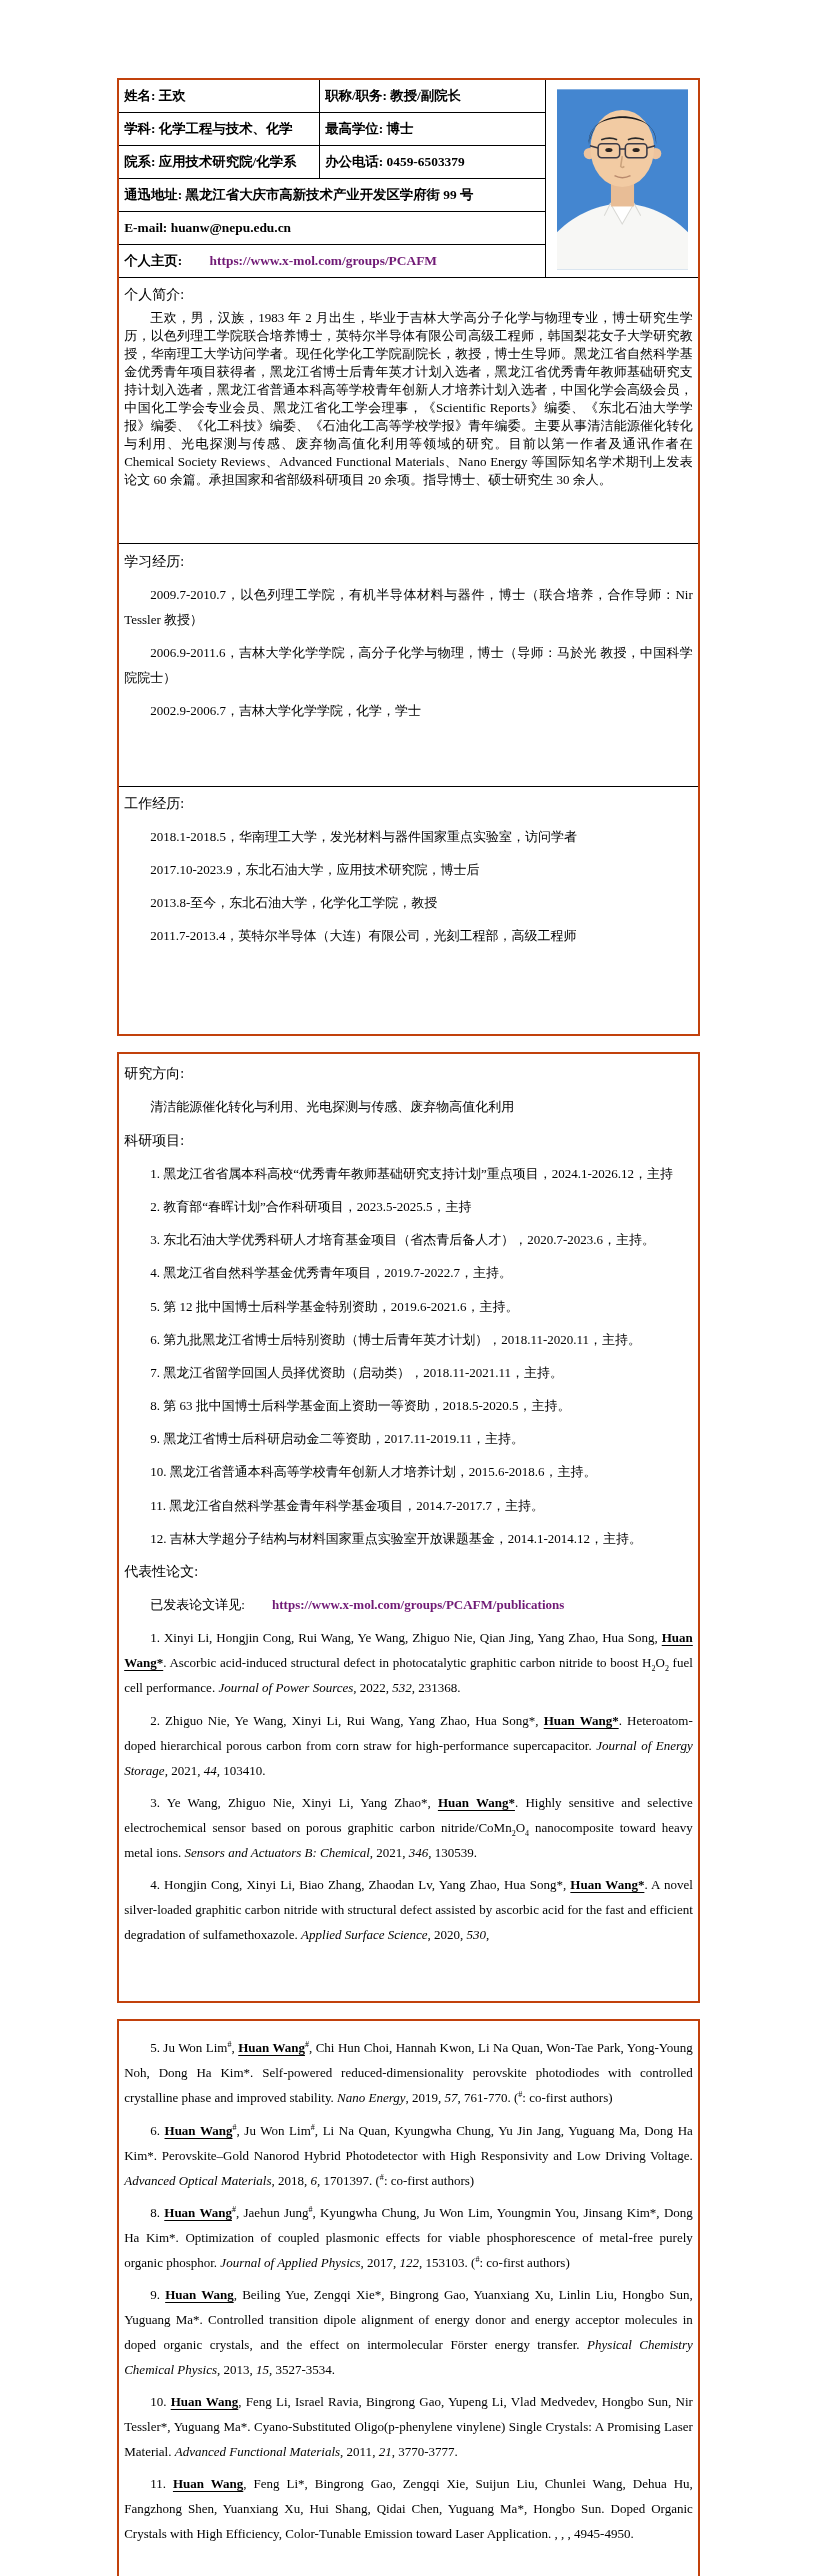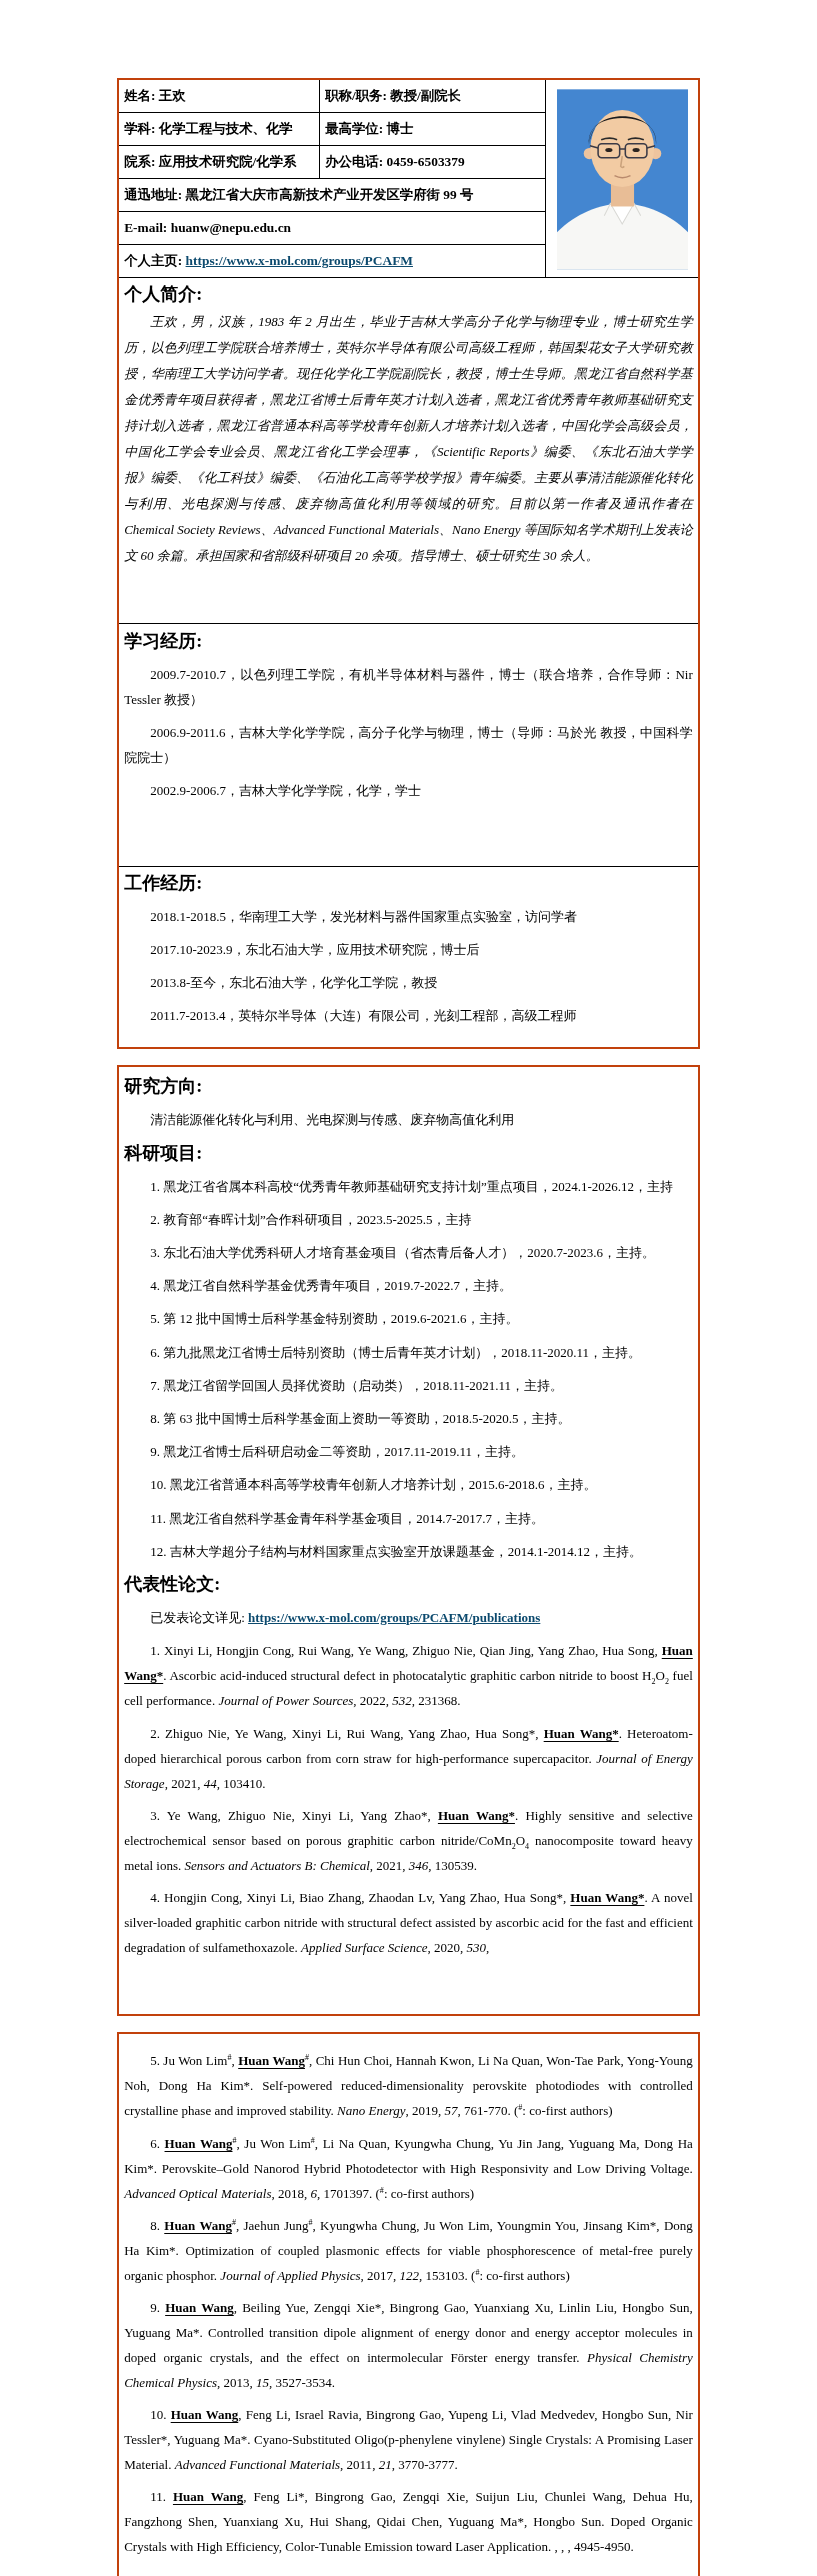--- a/index.html
+++ b/index.html
@@ -21,28 +21,28 @@
     display:flex;align-items:center;box-sizing:border-box;
     padding:0 5.2px;font-weight:bold;font-size:13.4px;white-space:nowrap;overflow:hidden;
   }
   .bdr{border-right:1px solid #000;}
   .bdb{border-bottom:1px solid #000;}
   .span2{grid-column:1 / 3;}
   .photo-cell{
     grid-column:3;grid-row:1 / span 6;border-bottom:1px solid #000;
     display:flex;align-items:flex-start;justify-content:center;box-sizing:border-box;padding-top:9.3px;
   }
-  .link{color:#0c4a6e;font-weight:bold;text-decoration:underline;cursor:pointer;}
+  .link{color:#701a75;font-weight:bold;cursor:pointer;margin-left:24px;}
 
   
   .sec{padding:4.1px 5.2px 10.3px 5.2px;}
   .sec + .sec{border-top:1px solid #000;margin-top:44px;}
-  .sec-title{font-weight:bold;font-size:18px;line-height:25px;text-indent:0;}
+  .sec-title{font-weight:normal;font-size:14px;line-height:25px;text-indent:0;}
   .para{
-    margin:2.1px 0 0 0;line-height:26px;text-align:justify;text-indent:2em;font-style:italic;
+    margin:2.1px 0 0 0;line-height:18px;text-align:justify;text-indent:2em;
   }
   .item{
     margin:8.2px 0;line-height:25px;text-align:justify;text-indent:2em;
   }
   .paper{margin:7.2px 0;line-height:25px;}
   .lead{text-indent:0;margin:2.1px 0 7.2px 0;line-height:25px;}
   .intro-line{white-space:nowrap;}
   .rt-b{font-weight:normal;}
   .rt-i{font-style:italic;}
   .rt-bu{font-weight:bold;text-decoration:underline;text-decoration-thickness:1px;text-underline-offset:2.6px;}

